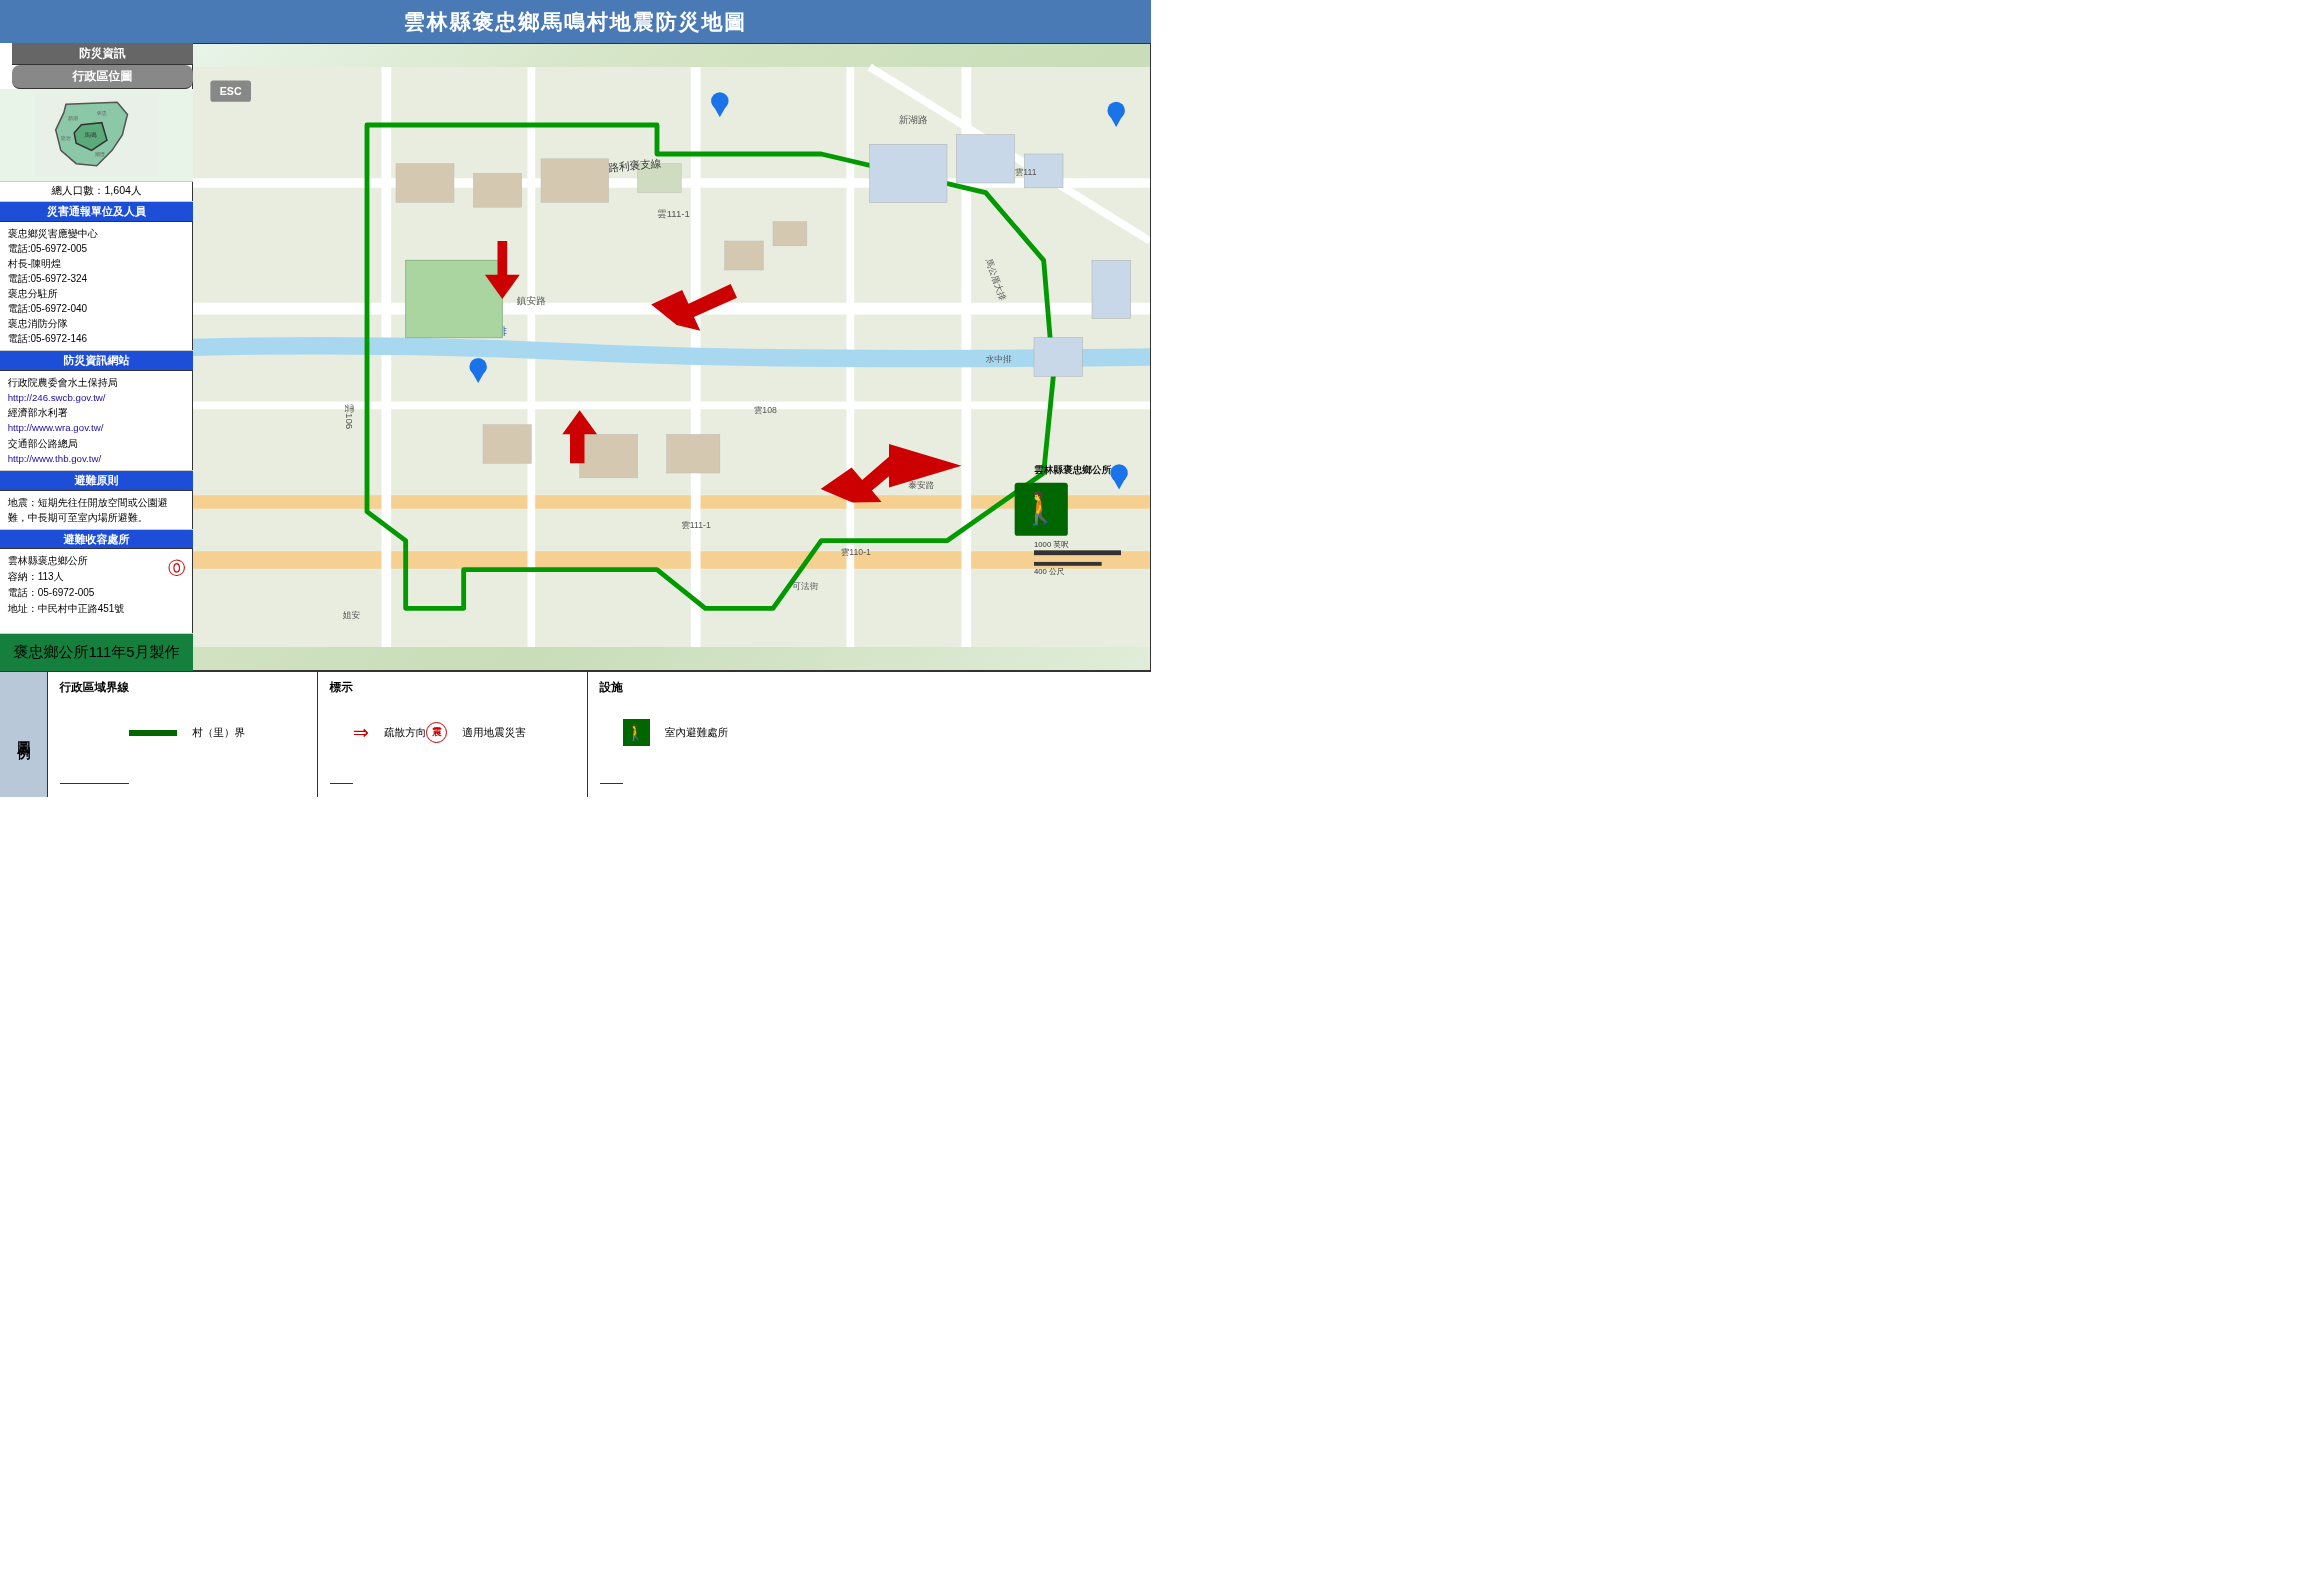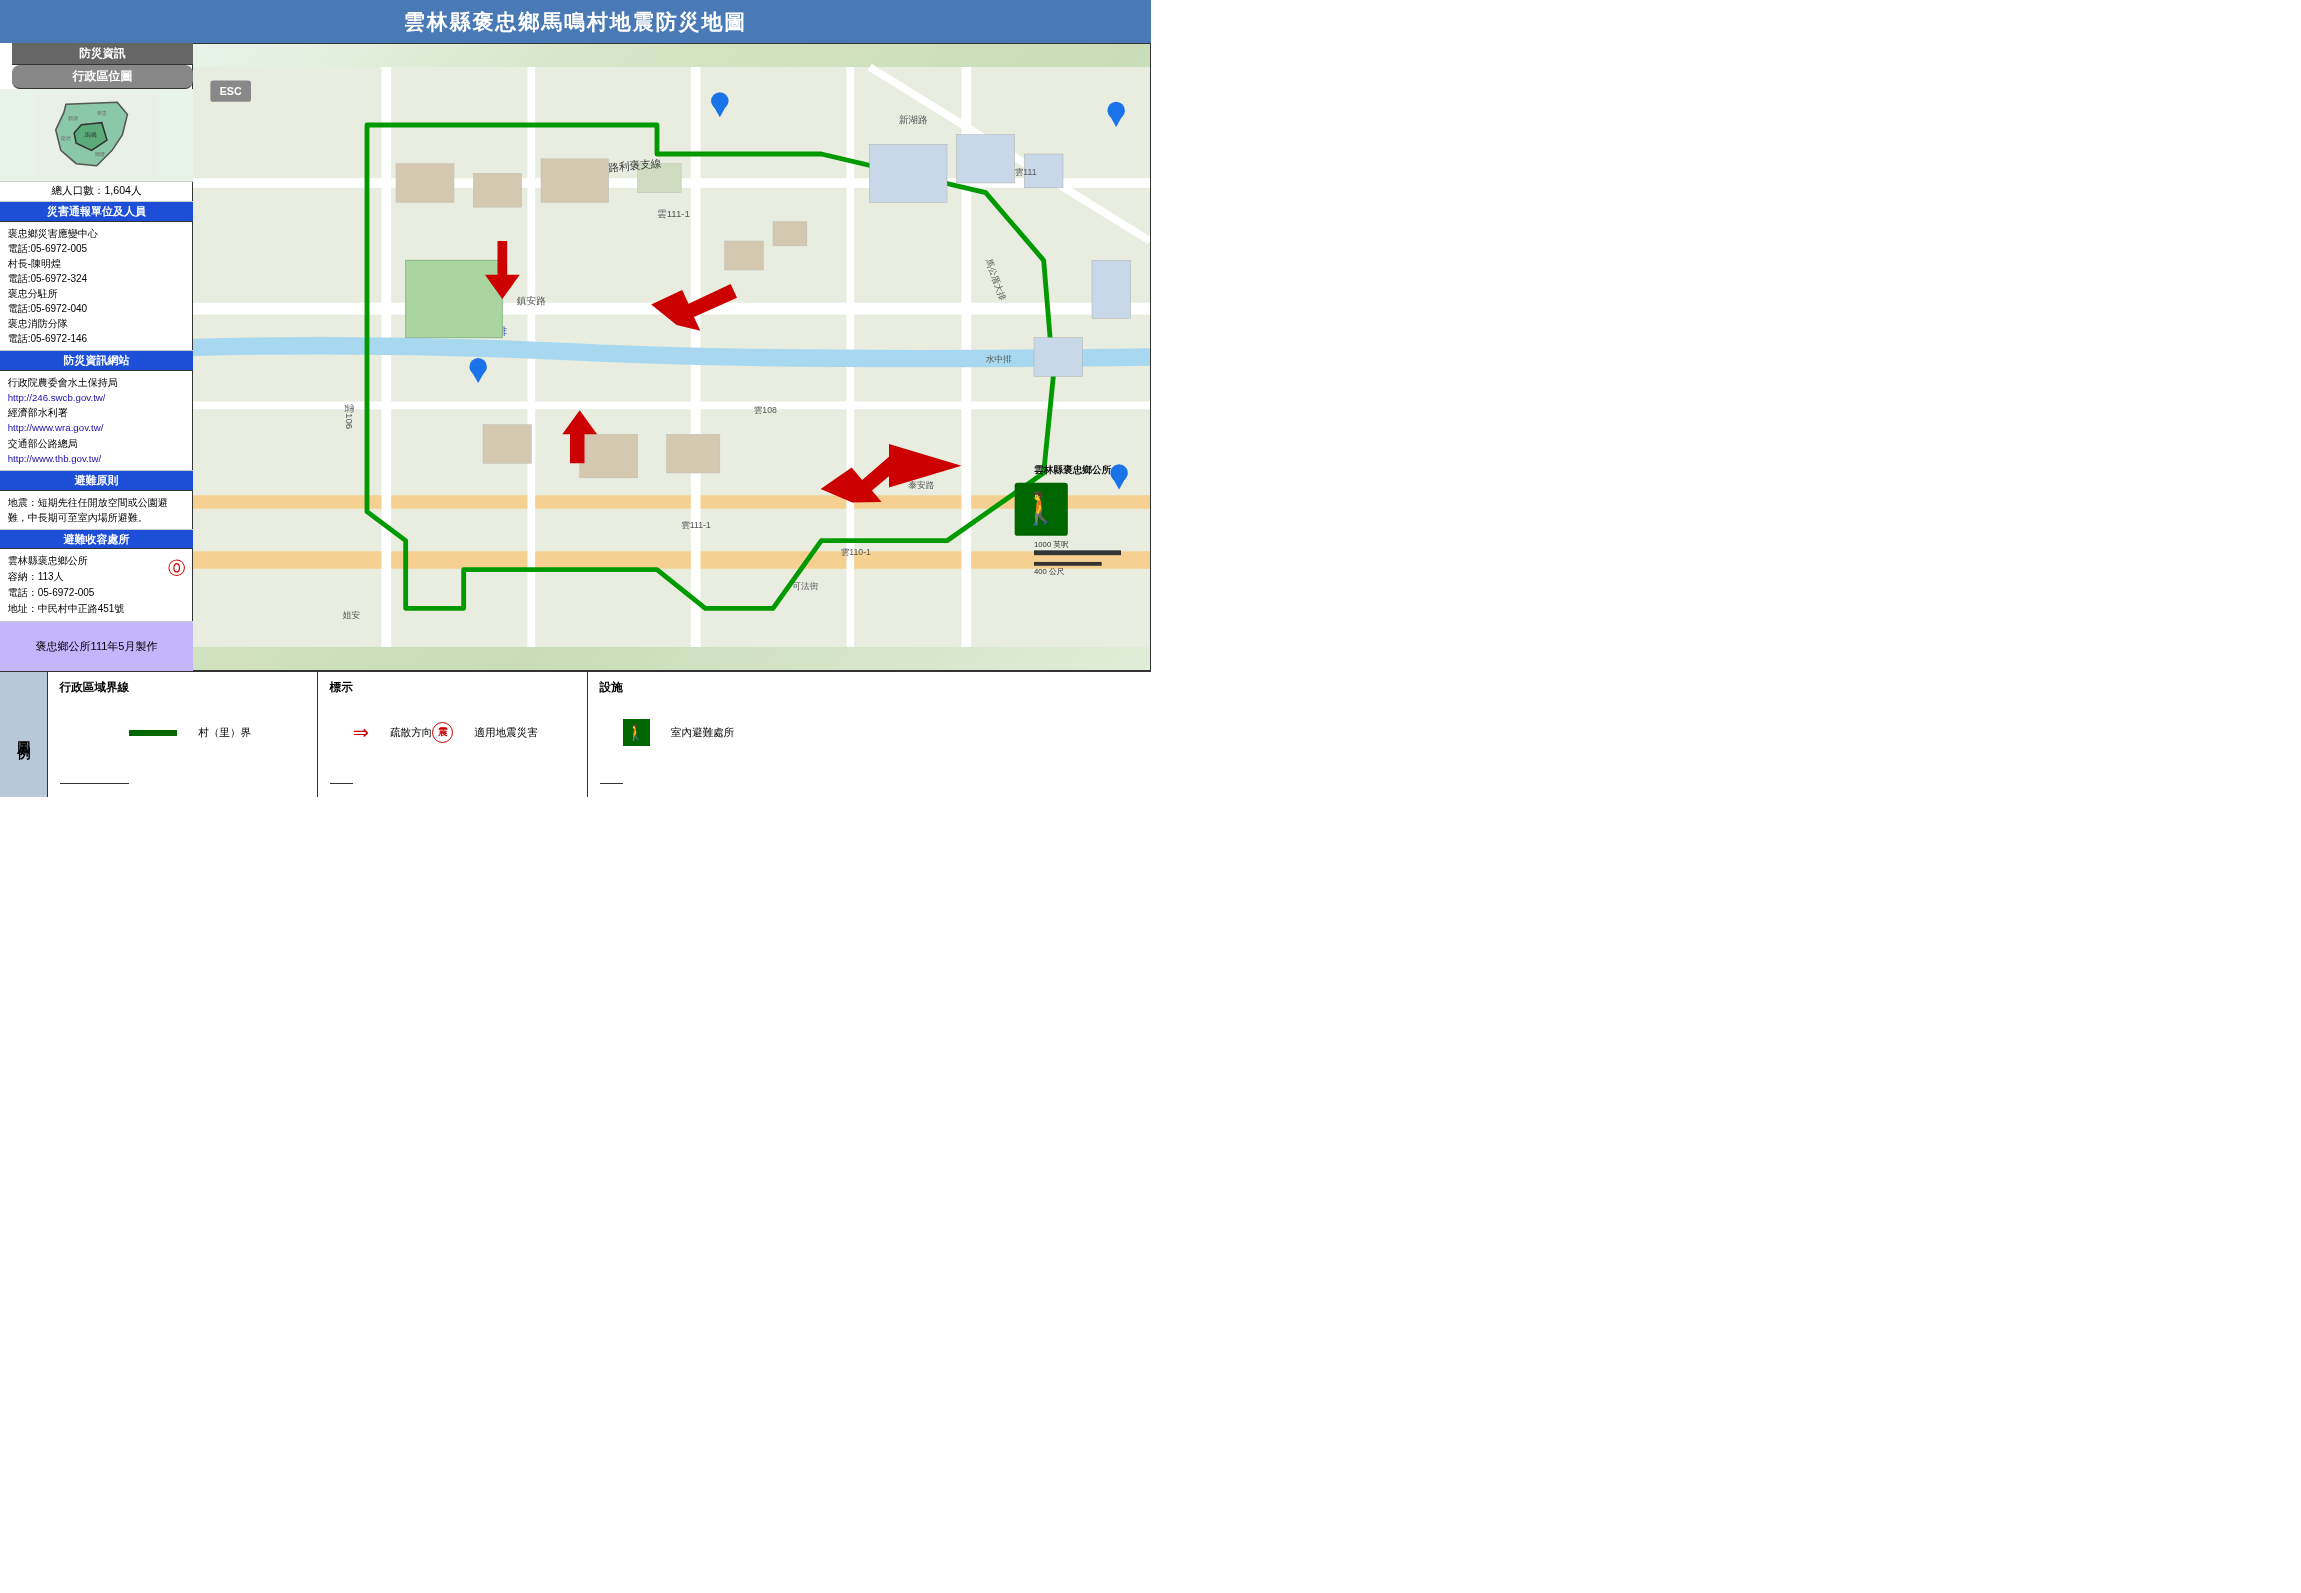--- a/index.html
+++ b/index.html
@@ -149,21 +149,21 @@
       text-align: center;
       font-weight: bold;
       font-size: 11.6px;
       border-bottom: 1px solid #333;
       padding-bottom: 3.9px;
       margin-bottom: 5.8px;
     }
     .legend-item {
       display: flex;
       align-items: center;
-      gap: 21px;
+      gap: 15px;
       margin-bottom: 3.9px;
       font-size: 10.6px;
     }
     .legend-line {
       width: 48px;
       height: 5.8px;
       background: #006600;
       flex-shrink: 0;
     }
     .legend-arrow {
@@ -187,24 +187,24 @@
       background: #006600;
       display: flex;
       align-items: center;
       justify-content: center;
       color: white;
       font-size: 15.4px;
       flex-shrink: 0;
     }
     .footer-bar {
       text-align: center;
-      font-size: 11px;
-      padding: 17px;
+      font-size: 15px;
+      padding: 9px;
       border-top: 1px solid #ccc;
-      background: #c4b5fd;
+      background: #15803d;
     }
     .sidebar-outer {
       display: flex;
       flex-direction: column;
       width: 193px;
       flex-shrink: 0;
       border-right: 1.9px solid #333;
     }
   </style>
 </head>

